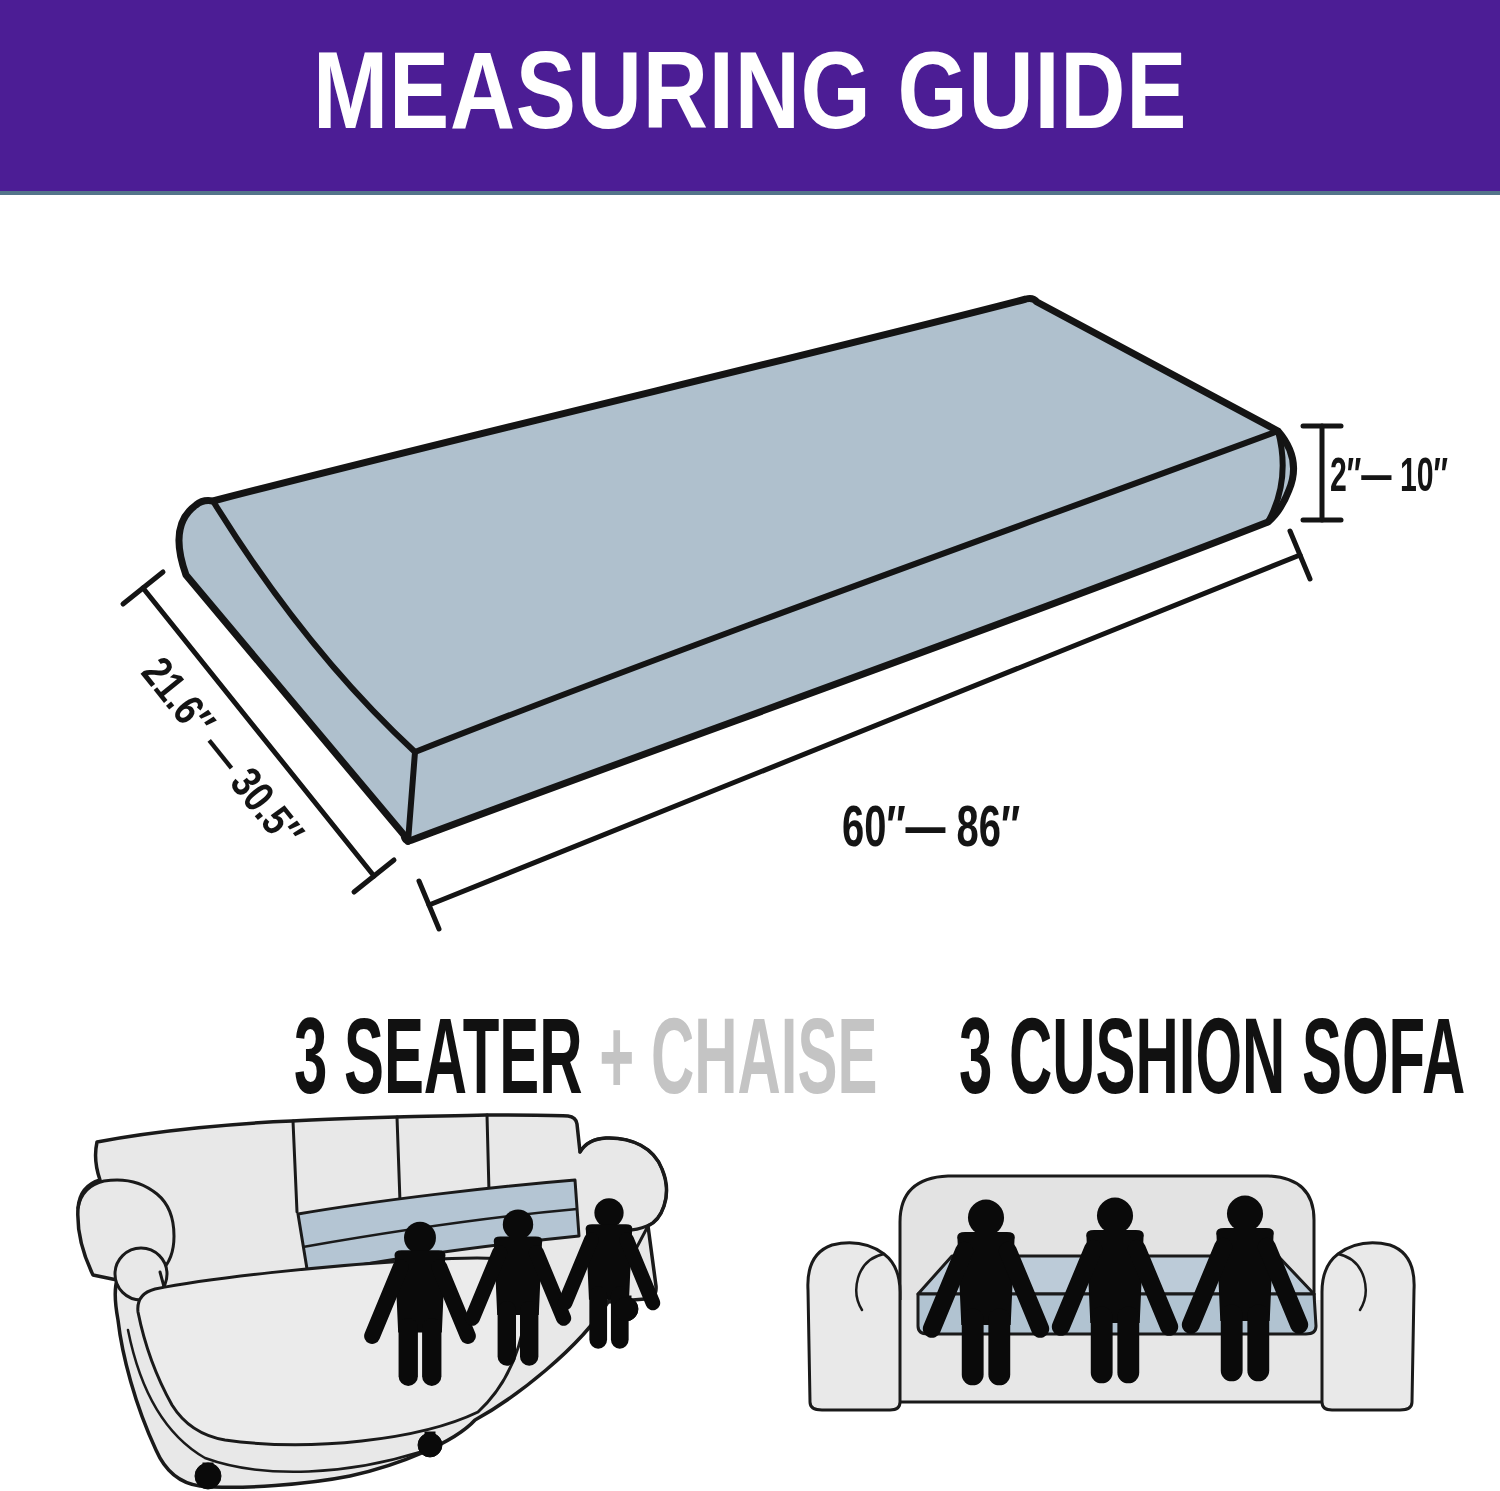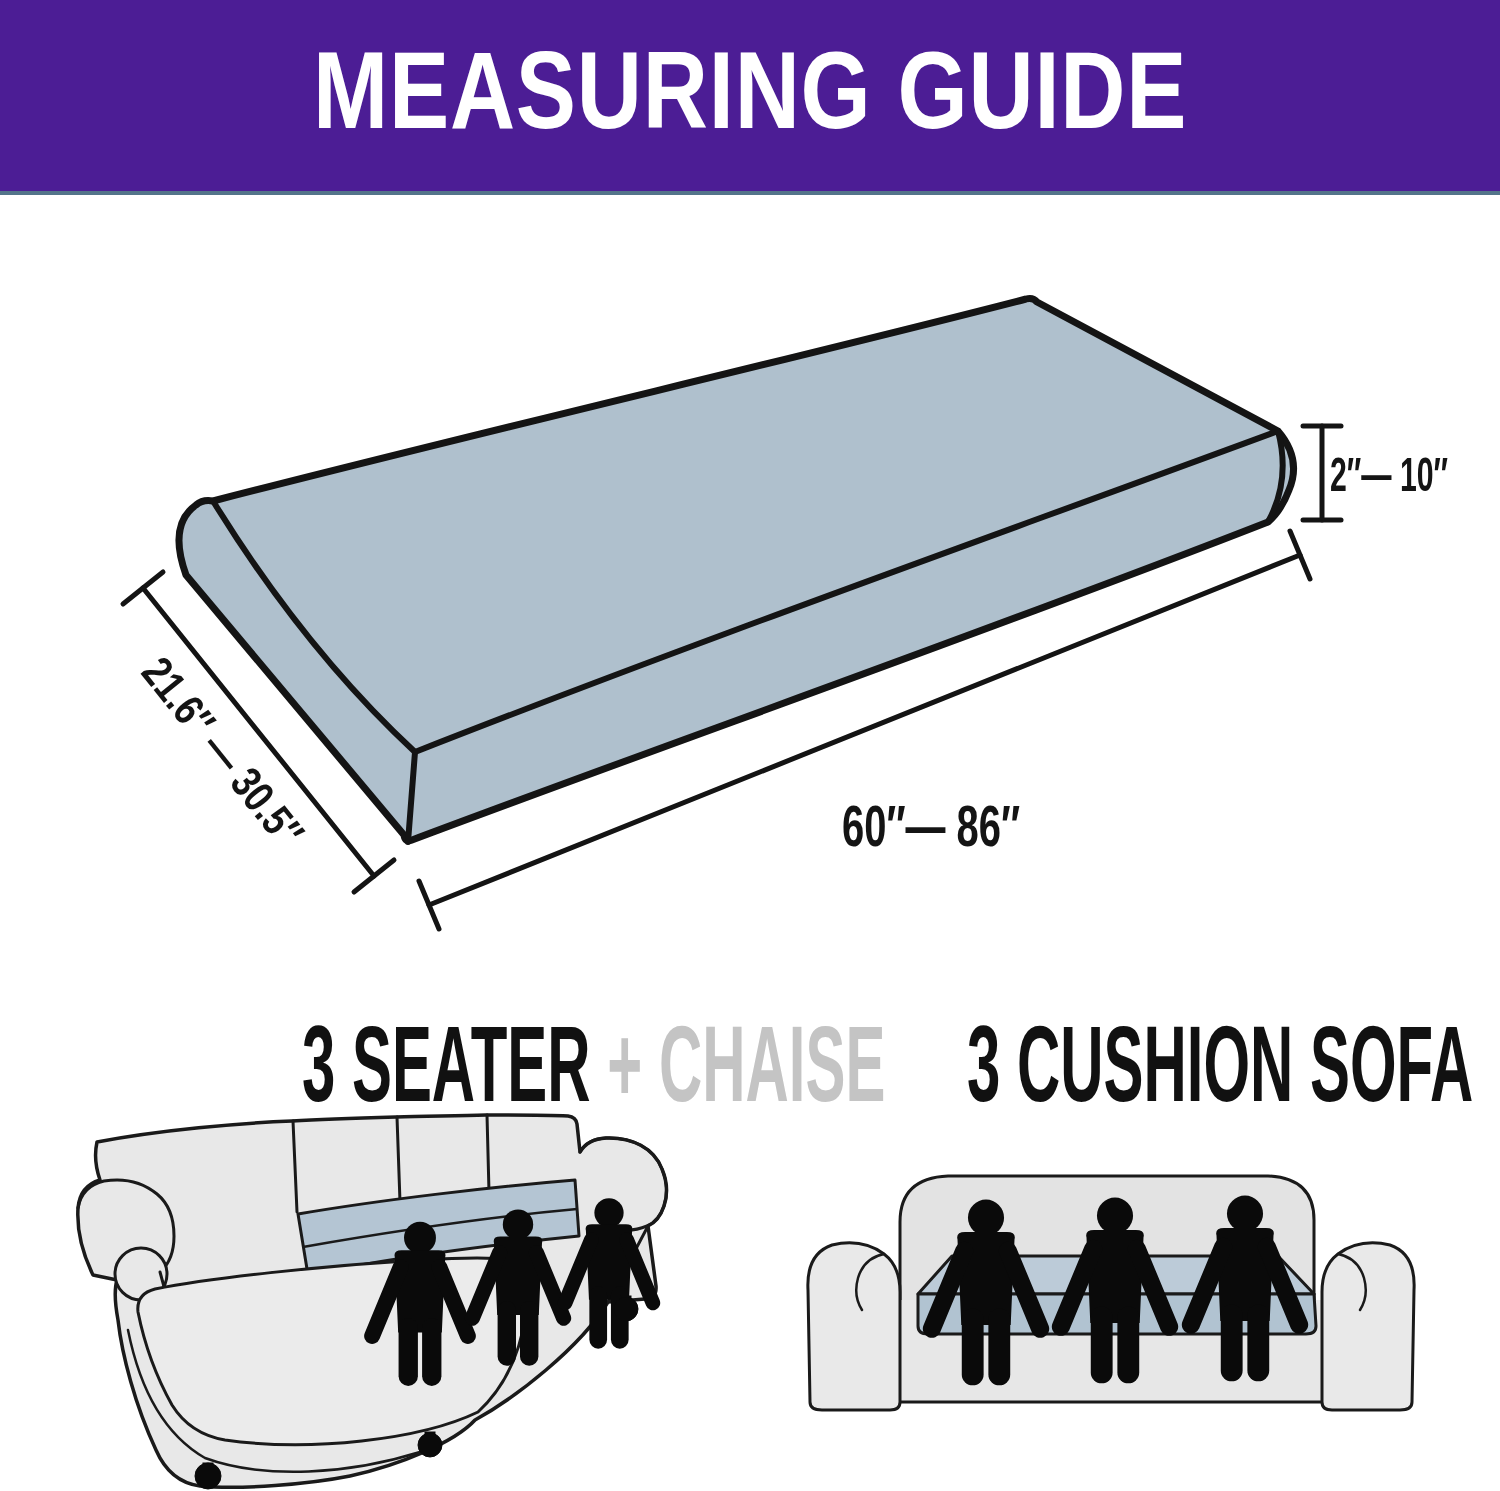--- a/index.html
+++ b/index.html
@@ -8,21 +8,21 @@
   
   .banner{position:absolute;left:0;top:0;width:1500px;height:191px;background:#4c1d95;
           border-bottom:4px solid #53748A;}
   .banner h1{margin:0;width:100%;text-align:center;line-height:180px;
              font-size:110px;font-weight:bold;color:#ffffff;letter-spacing:1px;}
   .squeeze-h1{display:inline-block;transform:scaleX(.82);transform-origin:50% 50%;white-space:nowrap;}
   
   .fig-cushion{position:absolute;left:0;top:195px;width:1500px;height:795px;}
   .dim-label{font-family:"Liberation Sans","DejaVu Sans",sans-serif;font-weight:bold;fill:#141414;}
   
-  .option h2{position:absolute;margin:8px;font-size:108px;font-weight:bold;color:#111111;
+  .option h2{position:absolute;margin:0;font-size:108px;font-weight:bold;color:#111111;
              line-height:108px;text-align:left;width:660px;top:1002px;}
   .squeeze-h2{display:inline-block;transform:scaleX(.555);transform-origin:50% 50%;white-space:nowrap;}
   .h2-left{left:60px;}
   .h2-right{left:756px;}
   .gray{color:#C4C4C4;}
   .fig-sectional{position:absolute;left:60px;top:1090px;width:660px;height:401px;}
   .fig-sofa{position:absolute;left:800px;top:1150px;width:660px;height:340px;}
 </style>
 </head>
 <body>

